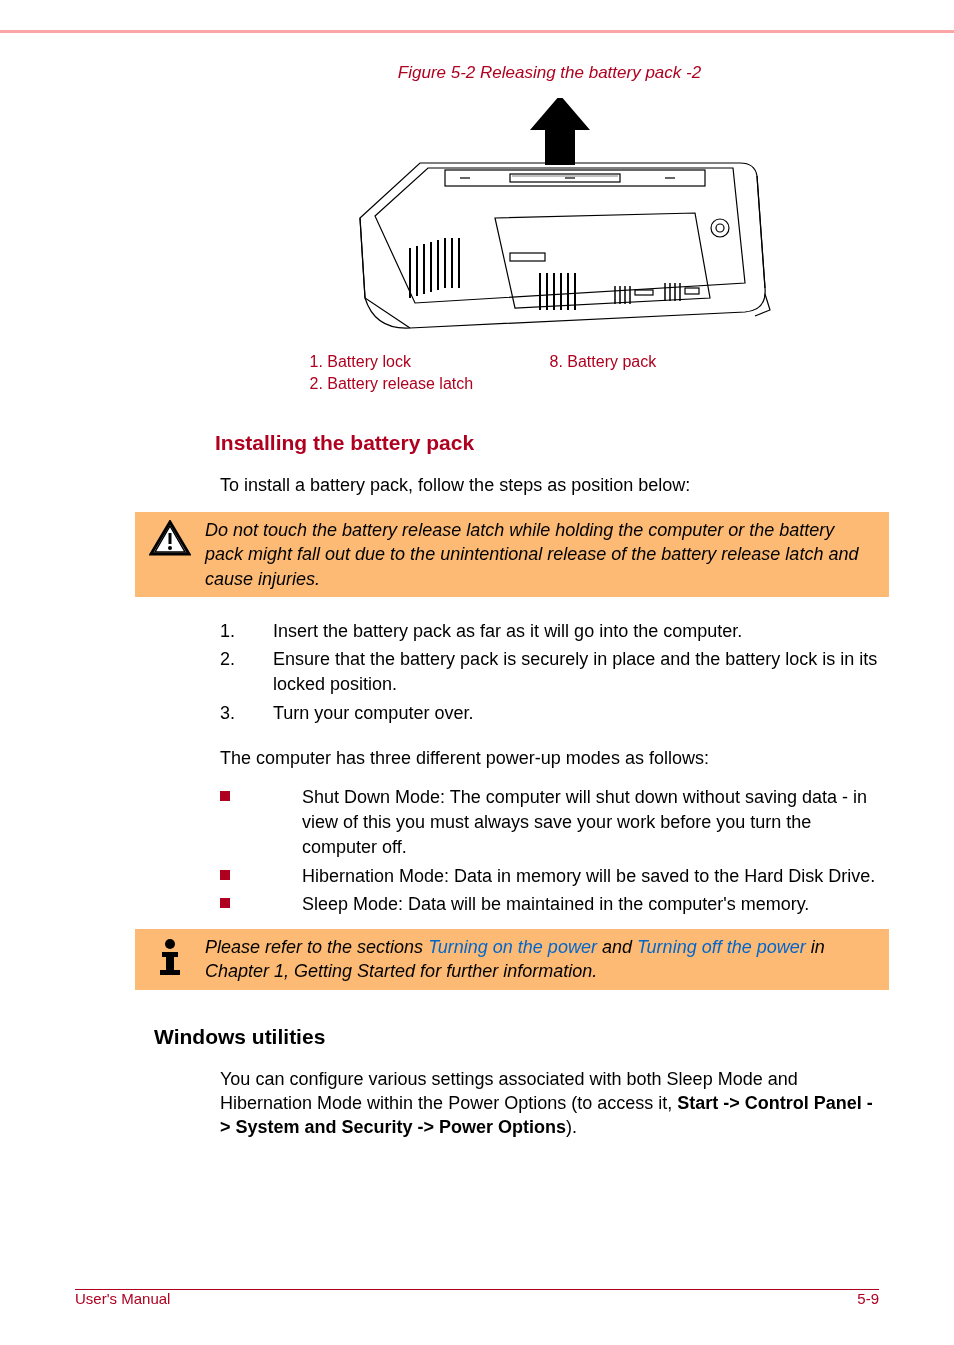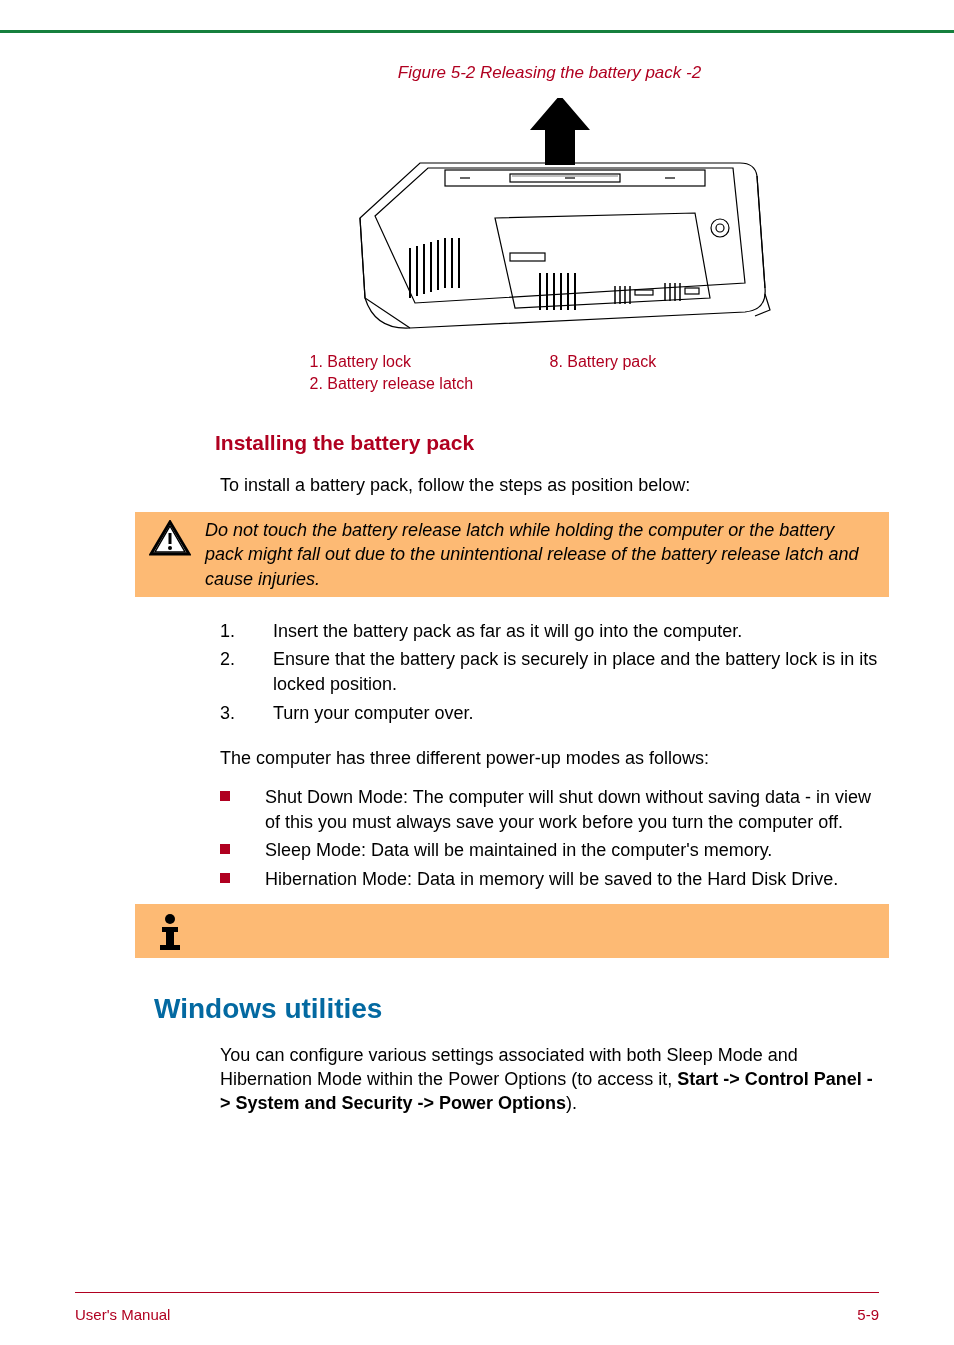--- a/index.html
+++ b/index.html
@@ -8,21 +8,21 @@
     font-size: 18px;
     color: #000;
     background: #fff;
     width: 954px;
     height: 1345px;
     position: relative;
     padding: 0;
   }
   .page {
     padding: 30px 75px 0 75px;
-    border-top: 3px solid #15803d;
+    border-top: 3px solid #fca5a5;
     margin-top: 30px;
   }
   .figure-caption {
     text-align: center;
     color: #b00020;
     font-style: italic;
     font-size: 17px;
     margin-bottom: 15px;
   }
   .figure-box {
@@ -104,48 +104,49 @@
     margin-bottom: 18px;
   }
   ul.bullets {
     list-style: none;
     margin-bottom: 12px;
   }
   ul.bullets li {
     display: flex;
     line-height: 1.4;
     margin-bottom: 3px;
+    gap: 37px;
   }
   ul.bullets li .sq {
     width: 45px;
     flex: 0 0 45px;
     display: flex;
     align-items: flex-start;
     padding-top: 6px;
   }
   ul.bullets li .sq span {
     width: 10px; height: 10px; background: #b00020; display: inline-block;
   }
   ul.bullets li .txt { flex: 1; }
   .h2 {
     font-family: Arial, Helvetica, sans-serif;
     font-weight: bold;
-    color: #0369a1;
-    font-size: 28px;
+    color: #000000;
+    font-size: 21px;
     margin-left: -66px;
     margin-bottom: 18px;
     margin-top: 35px;
   }
   .footer {
     position: absolute;
-    bottom: 22px;
+    bottom: 38px;
     left: 75px;
     right: 75px;
     border-top: 1.5px solid #b00020;
-    padding-top: 13px;
+    padding-top: 0;
     display: flex;
     justify-content: space-between;
     color: #b00020;
     font-size: 15px;
   }
   .content-indent {
     margin-left: 145px;
   }
 </style>
 </head>
@@ -275,40 +276,43 @@
       <li>
           <span class="sq">
             <span></span>
           </span>
           <span class="txt">Shut Down Mode: The computer will shut down without saving data - in view of this you must always save your work before you turn the computer off.</span>
         </li>
       <li>
           <span class="sq">
             <span></span>
           </span>
-          <span class="txt">Sleep Mode: Data will be maintained in the computer's memory.</span>
+          <span class="txt">Hibernation Mode: Data in memory will be saved to the Hard Disk Drive.</span>
         </li>
       <li>
           <span class="sq">
             <span></span>
           </span>
-          <span class="txt">Hibernation Mode: Data in memory will be saved to the Hard Disk Drive.</span>
+          <span class="txt">Sleep Mode: Data will be maintained in the computer's memory.</span>
         </li>
     </ul>
   </div>
 
   <div class="callout" style="margin-left:60px;">
     <div class="callout-icon">
       <svg width="36" height="40" viewBox="0 0 36 40">
         <circle cx="18" cy="7" r="5" fill="#000"></circle>
         <rect x="10" y="15" width="16" height="5" fill="#000"></rect>
         <rect x="14" y="15" width="8" height="20" fill="#000"></rect>
         <rect x="8" y="33" width="20" height="5" fill="#000"></rect>
       </svg>
     </div>
+    <div class="callout-text">
+      <span>Please refer to the sections </span><span class="link">Turning on the power</span><span> and </span><span class="link">Turning off the power</span><span> in Chapter 1, Getting Started for further information.</span>
+    </div>
   </div>
 
   <div class="content-indent">
     <div class="h2">Windows utilities</div>
     <div class="body-text">
       <span>You can configure various settings associated with both Sleep Mode and Hibernation Mode within the Power Options (to access it, </span><b>Start -&gt; Control Panel -&gt; System and Security -&gt; Power Options</b><span>).</span>
     </div>
   </div>
 
 </div>

